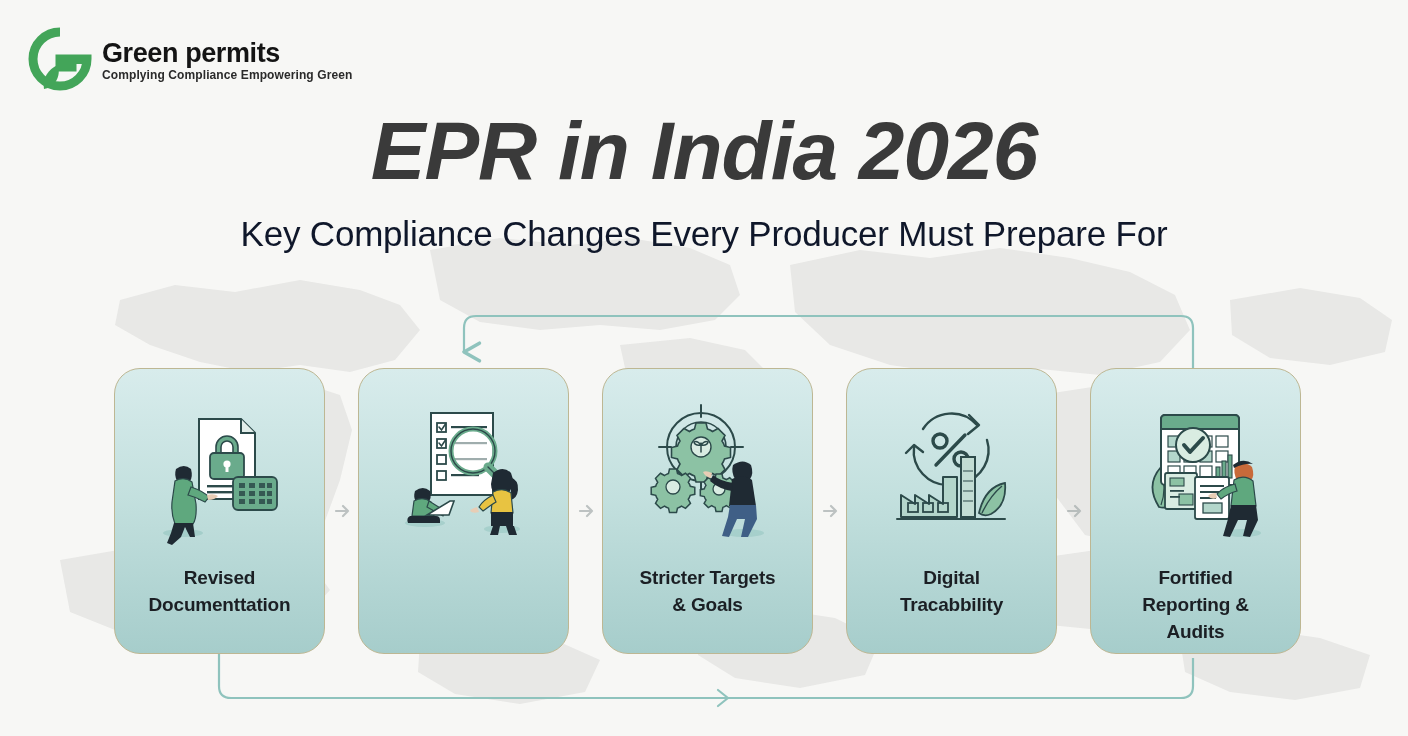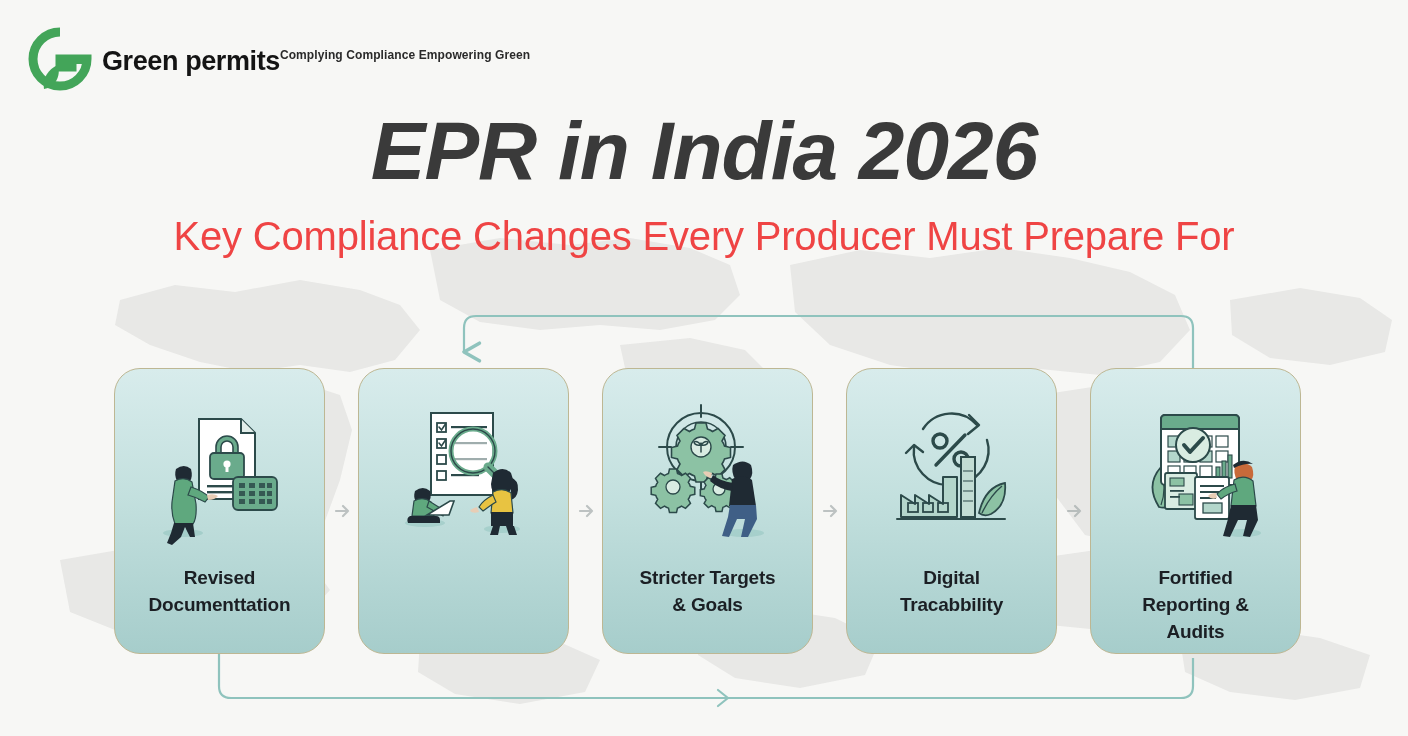--- a/index.html
+++ b/index.html
@@ -26,21 +26,21 @@
     width:1408px; height:118px;
     display:flex; align-items:center;
     justify-content:space-between;
     padding:0 30px 0 28px;
   }
 
   #brand { display:flex; align-items:center; gap:10px; }
 
   #brand-mark { width:64px; height:64px; flex:none; }
 
-  #brand-text { display:flex; flex-direction:row; justify-content:center; padding-top:4px; }
+  #brand-text { display:flex; flex-direction:column; justify-content:center; padding-top:4px; }
 
   #brand-name {
     font-size:27px; font-weight:bold; color:#141414;
     letter-spacing:-0.4px; line-height:1.05;
   }
 
   #brand-tagline {
     font-size:12px; font-weight:bold; color:#2a2a2a;
     letter-spacing:0.1px; line-height:1.2;
     margin-top:1px;
@@ -58,21 +58,21 @@
     position:absolute; top:110px; left:0; width:1408px;
     text-align:center;
   }
 
   #main-title {
     font-size:82px; font-weight:bold; color:#3a3a3a;
     letter-spacing:-1px; line-height:1;font-style:italic;
   }
 
   #subtitle {
-    font-size:40px; color:#ef4444; font-weight:normal;
+    font-size:35px; color:#0f172a; font-weight:normal;
     margin-top:22px; letter-spacing:-0.2px;
   }
 
   
   #connectors {
     position:absolute; top:0; left:0;
     width:1408px; height:736px;
     pointer-events:none;
   }
 

